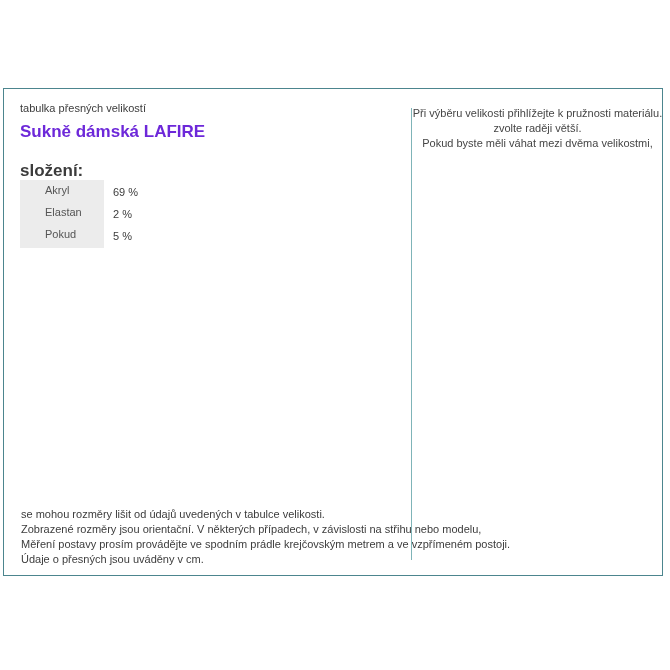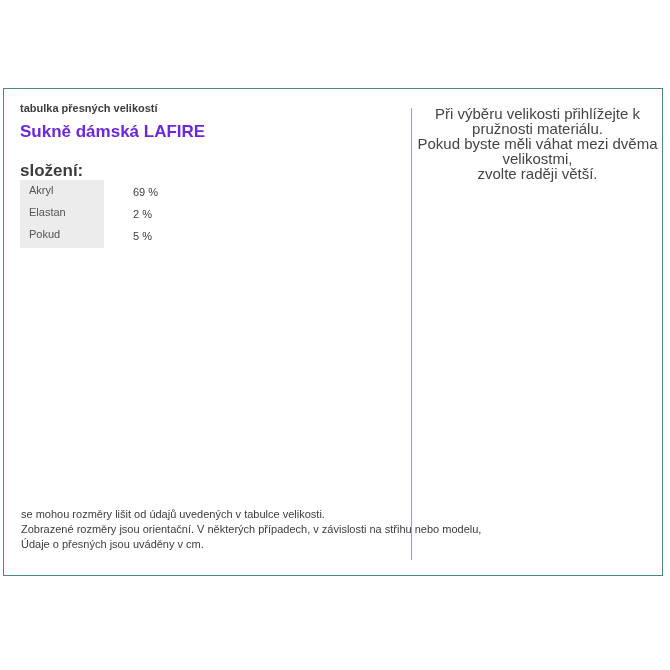--- a/index.html
+++ b/index.html
@@ -14,21 +14,21 @@
     position: absolute;
     left: 3px; top: 88px;
     width: 660px; height: 488px;
     border: 1px solid #4c858e;
     background: #ffffff;
   }
   .header-label {
     position: absolute;
     left: 16px; top: 13px;
     font-size: 11px;
-    font-weight: bold;
+    font-weight: normal;
     color: #3c3c3c;
   }
   .page-title {
     position: absolute;
     left: 16px; top: 33px;
     font-size: 17px;
     font-weight: bold;
     color: #6d28d9;
   }
   .composition-label {
@@ -48,24 +48,24 @@
     margin-bottom: 2px;
     height: 20px;
   }
   .comp-material {
     width: 84px;
     height: 24px;
     line-height: 20px;
     background: #ececec;
     color: #555555;
     font-size: 11px;
-    padding-left: 9px;
+    padding-left: 25px;
   }
   .comp-value {
-    padding-left: 29px;
+    padding-left: 9px;
     font-size: 11px;
     color: #3c3c3c;
   }
   .footer-note {
     position: absolute;
     left: 17px; top: 418px;
     font-size: 11px;
     color: #3c3c3c;
     line-height: 15px;
     white-space: nowrap;
@@ -74,21 +74,21 @@
     position: absolute;
     left: 407px; top: 19px;
     width: 1px; height: 452px;
     background: #7fb4b8;
   }
   .size-note {
     position: absolute;
     left: 408px; top: 17px;
     width: 251px;
     text-align: center;
-    font-size: 15px;
+    font-size: 11px;
     color: #454545;
     line-height: 15px;
   }
 </style>
 </head>
 <body>
 
 <div class="panel">
 
   <div class="header-label">tabulka přesných velikostí</div>
@@ -108,24 +108,25 @@
     </div>
     <div class="comp-row">
       <div class="comp-material">Pokud</div>
       <div class="comp-value">5 %</div>
     </div>
   </div>
 
   <div class="footer-note">
     <div>se mohou rozměry lišit od údajů uvedených v tabulce velikosti.</div>
     <div>Zobrazené rozměry jsou orientační. V některých případech, v závislosti na střihu nebo modelu,</div>
+    <div>Měření postavy prosím provádějte ve spodním prádle krejčovským metrem a ve vzpřímeném postoji.</div>
     <div>Údaje o přesných jsou uváděny v cm.</div>
   </div>
 
   <div class="v-divider"></div>
 
   <div class="size-note">
     <div>Při výběru velikosti přihlížejte k pružnosti materiálu.</div>
+    <div>zvolte raději větší.</div>
     <div>Pokud byste měli váhat mezi dvěma velikostmi,</div>
-    <div>zvolte raději větší.</div>
   </div>
 
 </div>
 
 </body></html>

